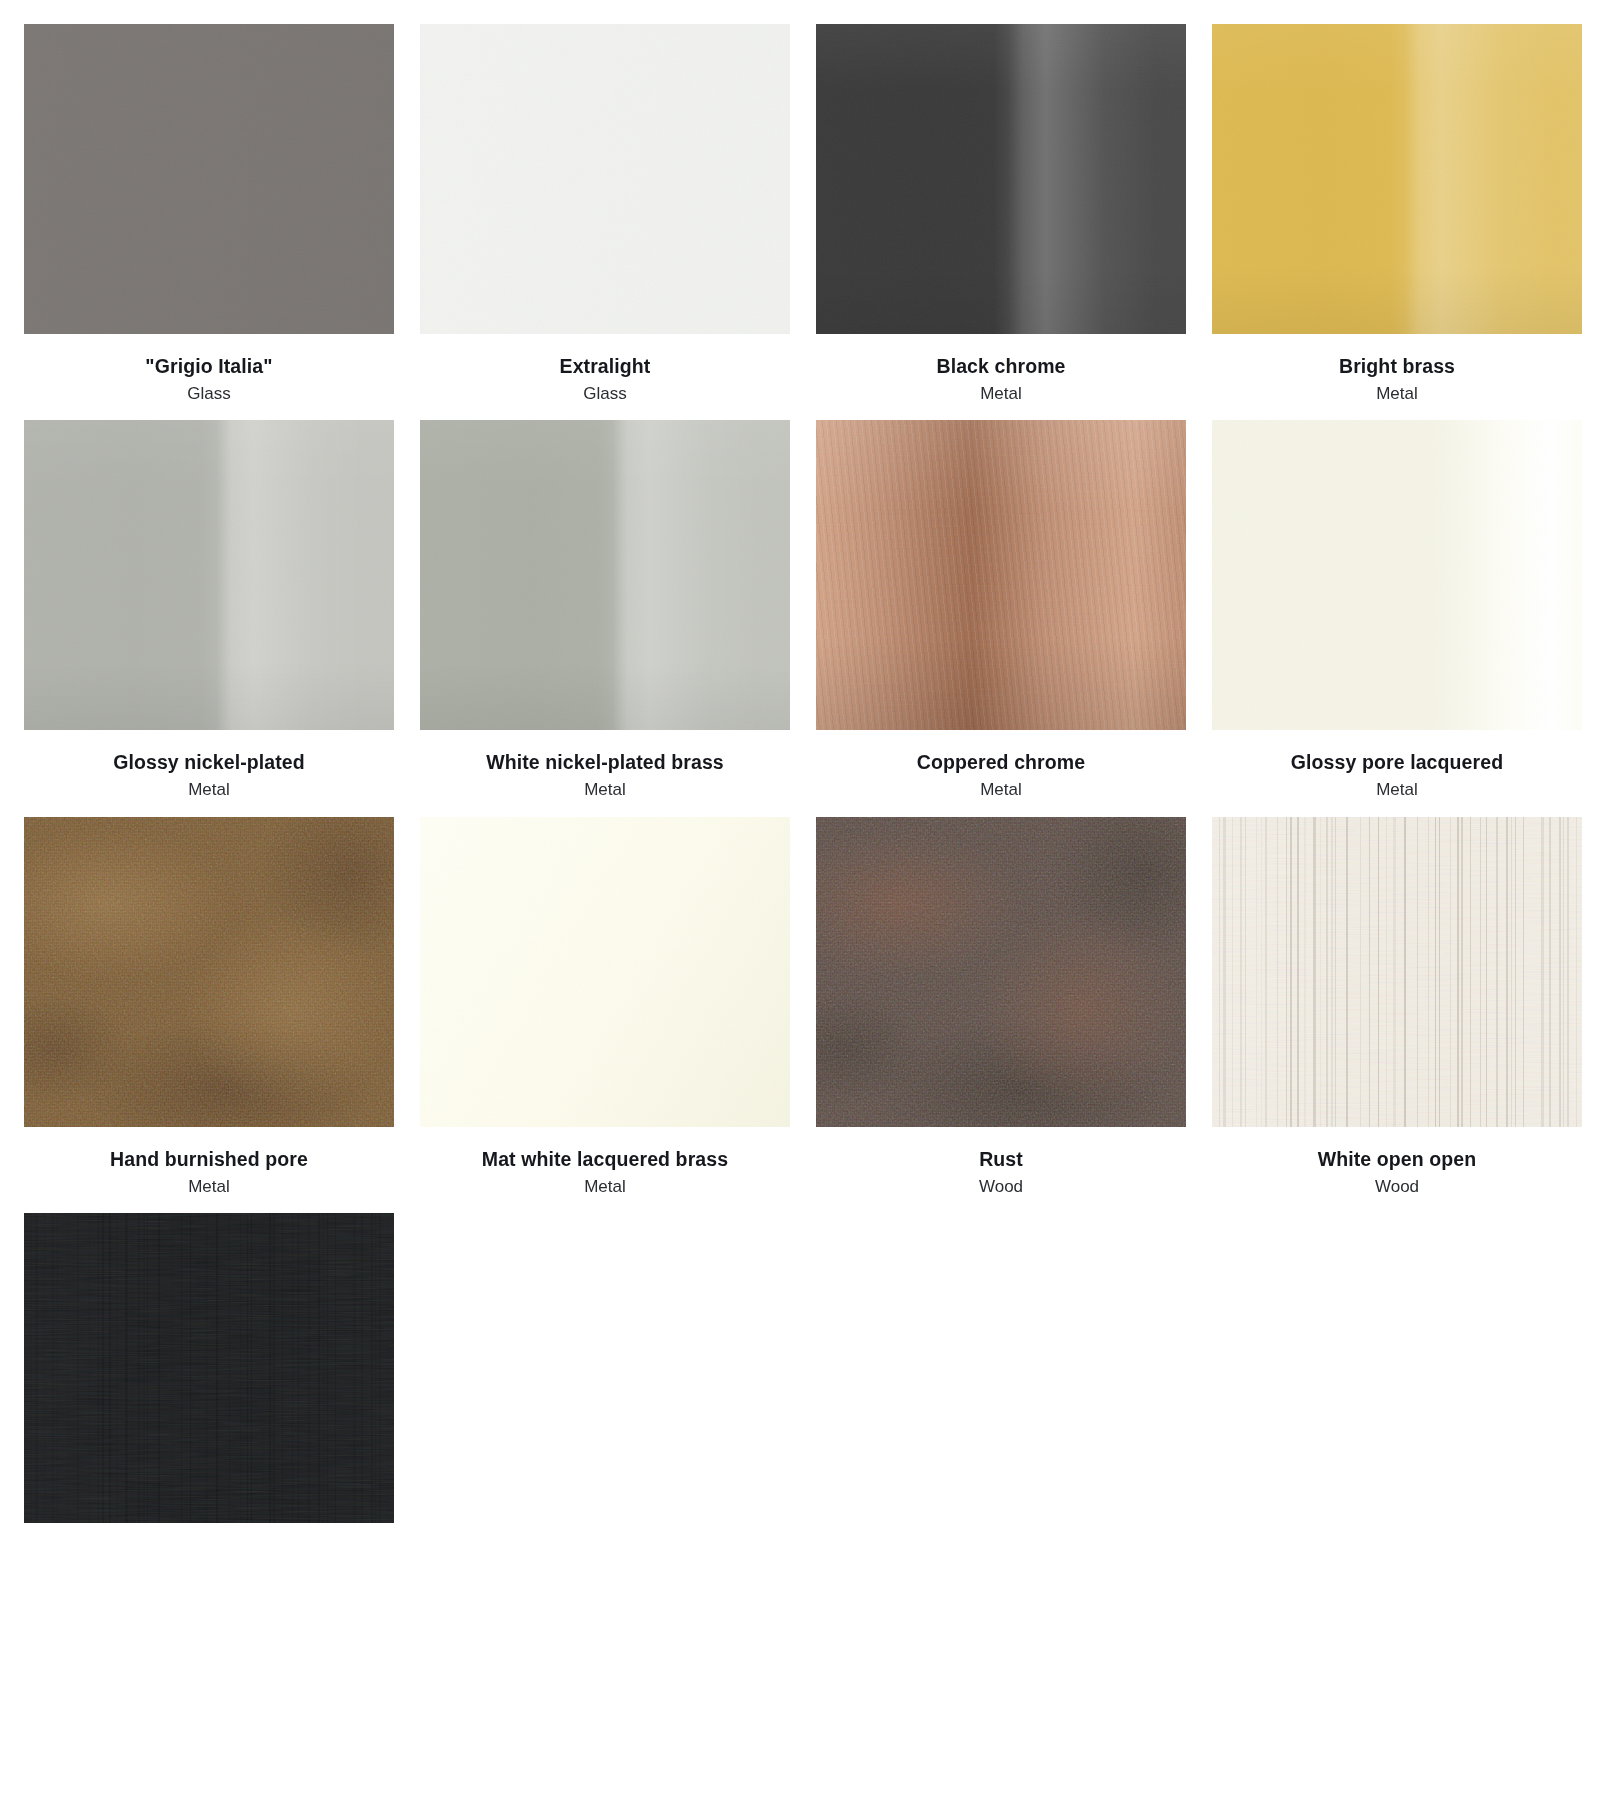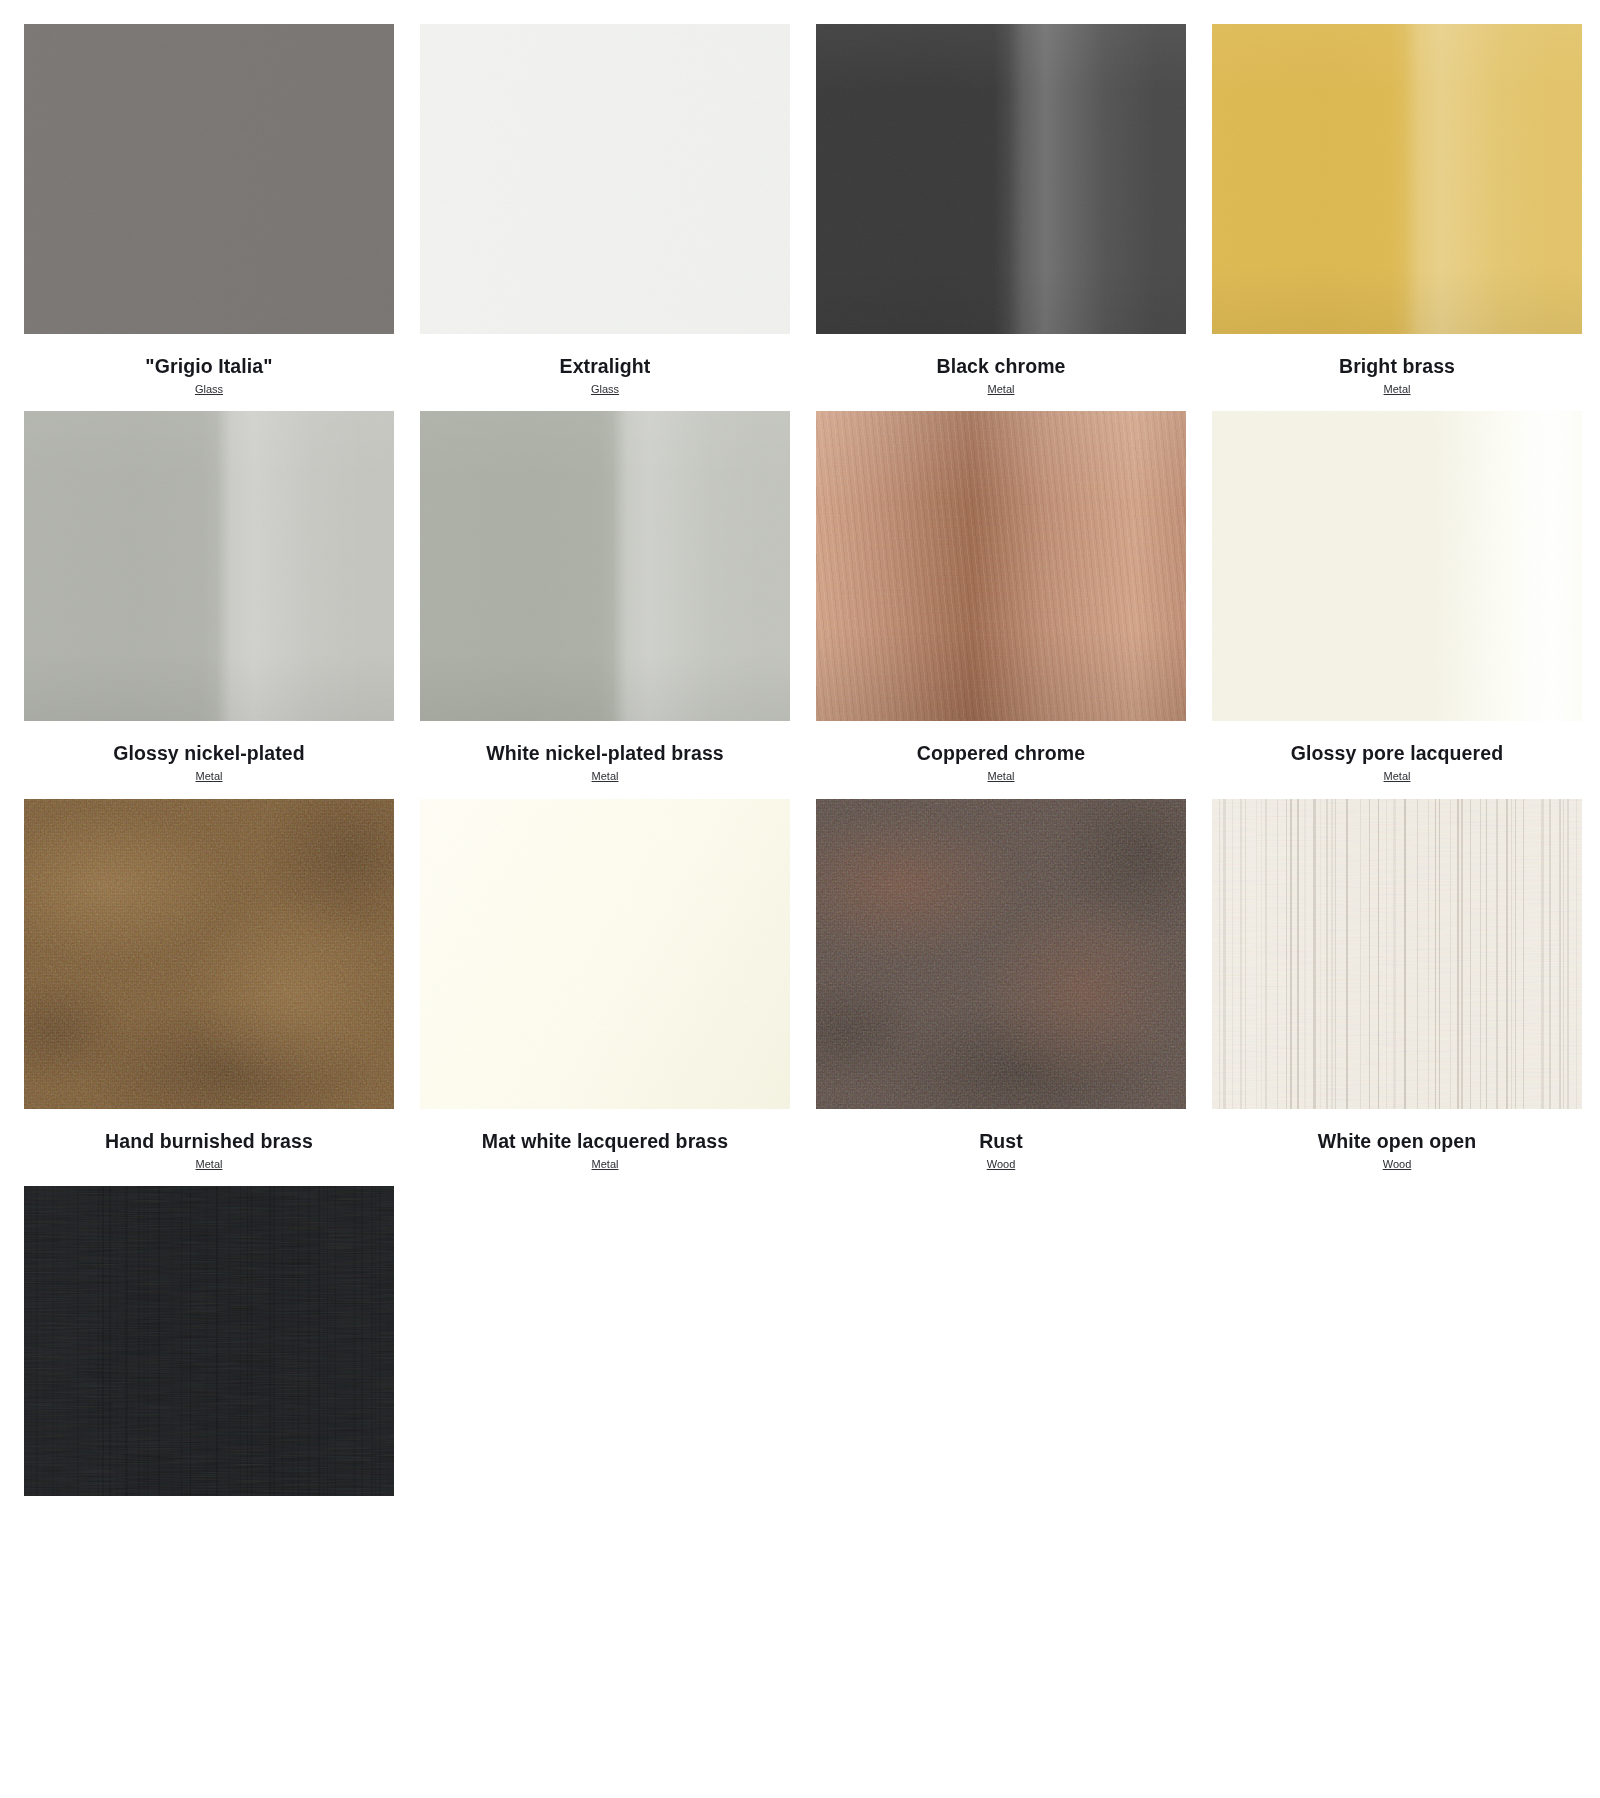--- a/index.html
+++ b/index.html
@@ -52,26 +52,25 @@
     display: block;
     font-size: 19.5px;
     font-weight: bold;
     color: #16181d;
     line-height: 1.28;
     letter-spacing: 0.1px;
   }
 
   .swatch-category {
     display: block;
-    font-size: 11px;
+    font-size: 17px;
     font-weight: normal;
     color: #2b2d32;
     line-height: 1.5;
     padding-top: 2px;
-    text-decoration: underline;
   }
 
   
   .tex {
     position: absolute;
     inset: 0;
   }
 
   
   .tex-base { z-index: 0; }
@@ -290,21 +289,21 @@
           <defs>
             <filter id="n9" x="0" y="0" width="100%" height="100%">
               <feTurbulence type="fractalNoise" baseFrequency="0.55" numOctaves="4" seed="9"></feTurbulence>
             </filter>
           </defs>
           <rect width="100%" height="100%" filter="url(#n9)" opacity="0.30"></rect>
         </svg>
         <div class="tex tex-noise" style="opacity:0.5;"></div>
       </div>
       <div class="swatch-caption">
-        <span class="swatch-name">Hand burnished brass</span>
+        <span class="swatch-name">Hand burnished pore</span>
         <span class="swatch-category">Metal</span>
       </div>
     </div>
     <div class="swatch-card">
       <div class="swatch-tile">
         <div class="tex tex-base" style="background:#fcfbec;"></div>
         <div class="tex tex-gloss" style="background:linear-gradient(120deg,#fffef5 0%, #fcfbec 55%, #f5f3e2 100%);"></div>
         <svg class="tex" width="100%" height="100%" preserveAspectRatio="none">
           <defs>
             <filter id="n10" x="0" y="0" width="100%" height="100%">

